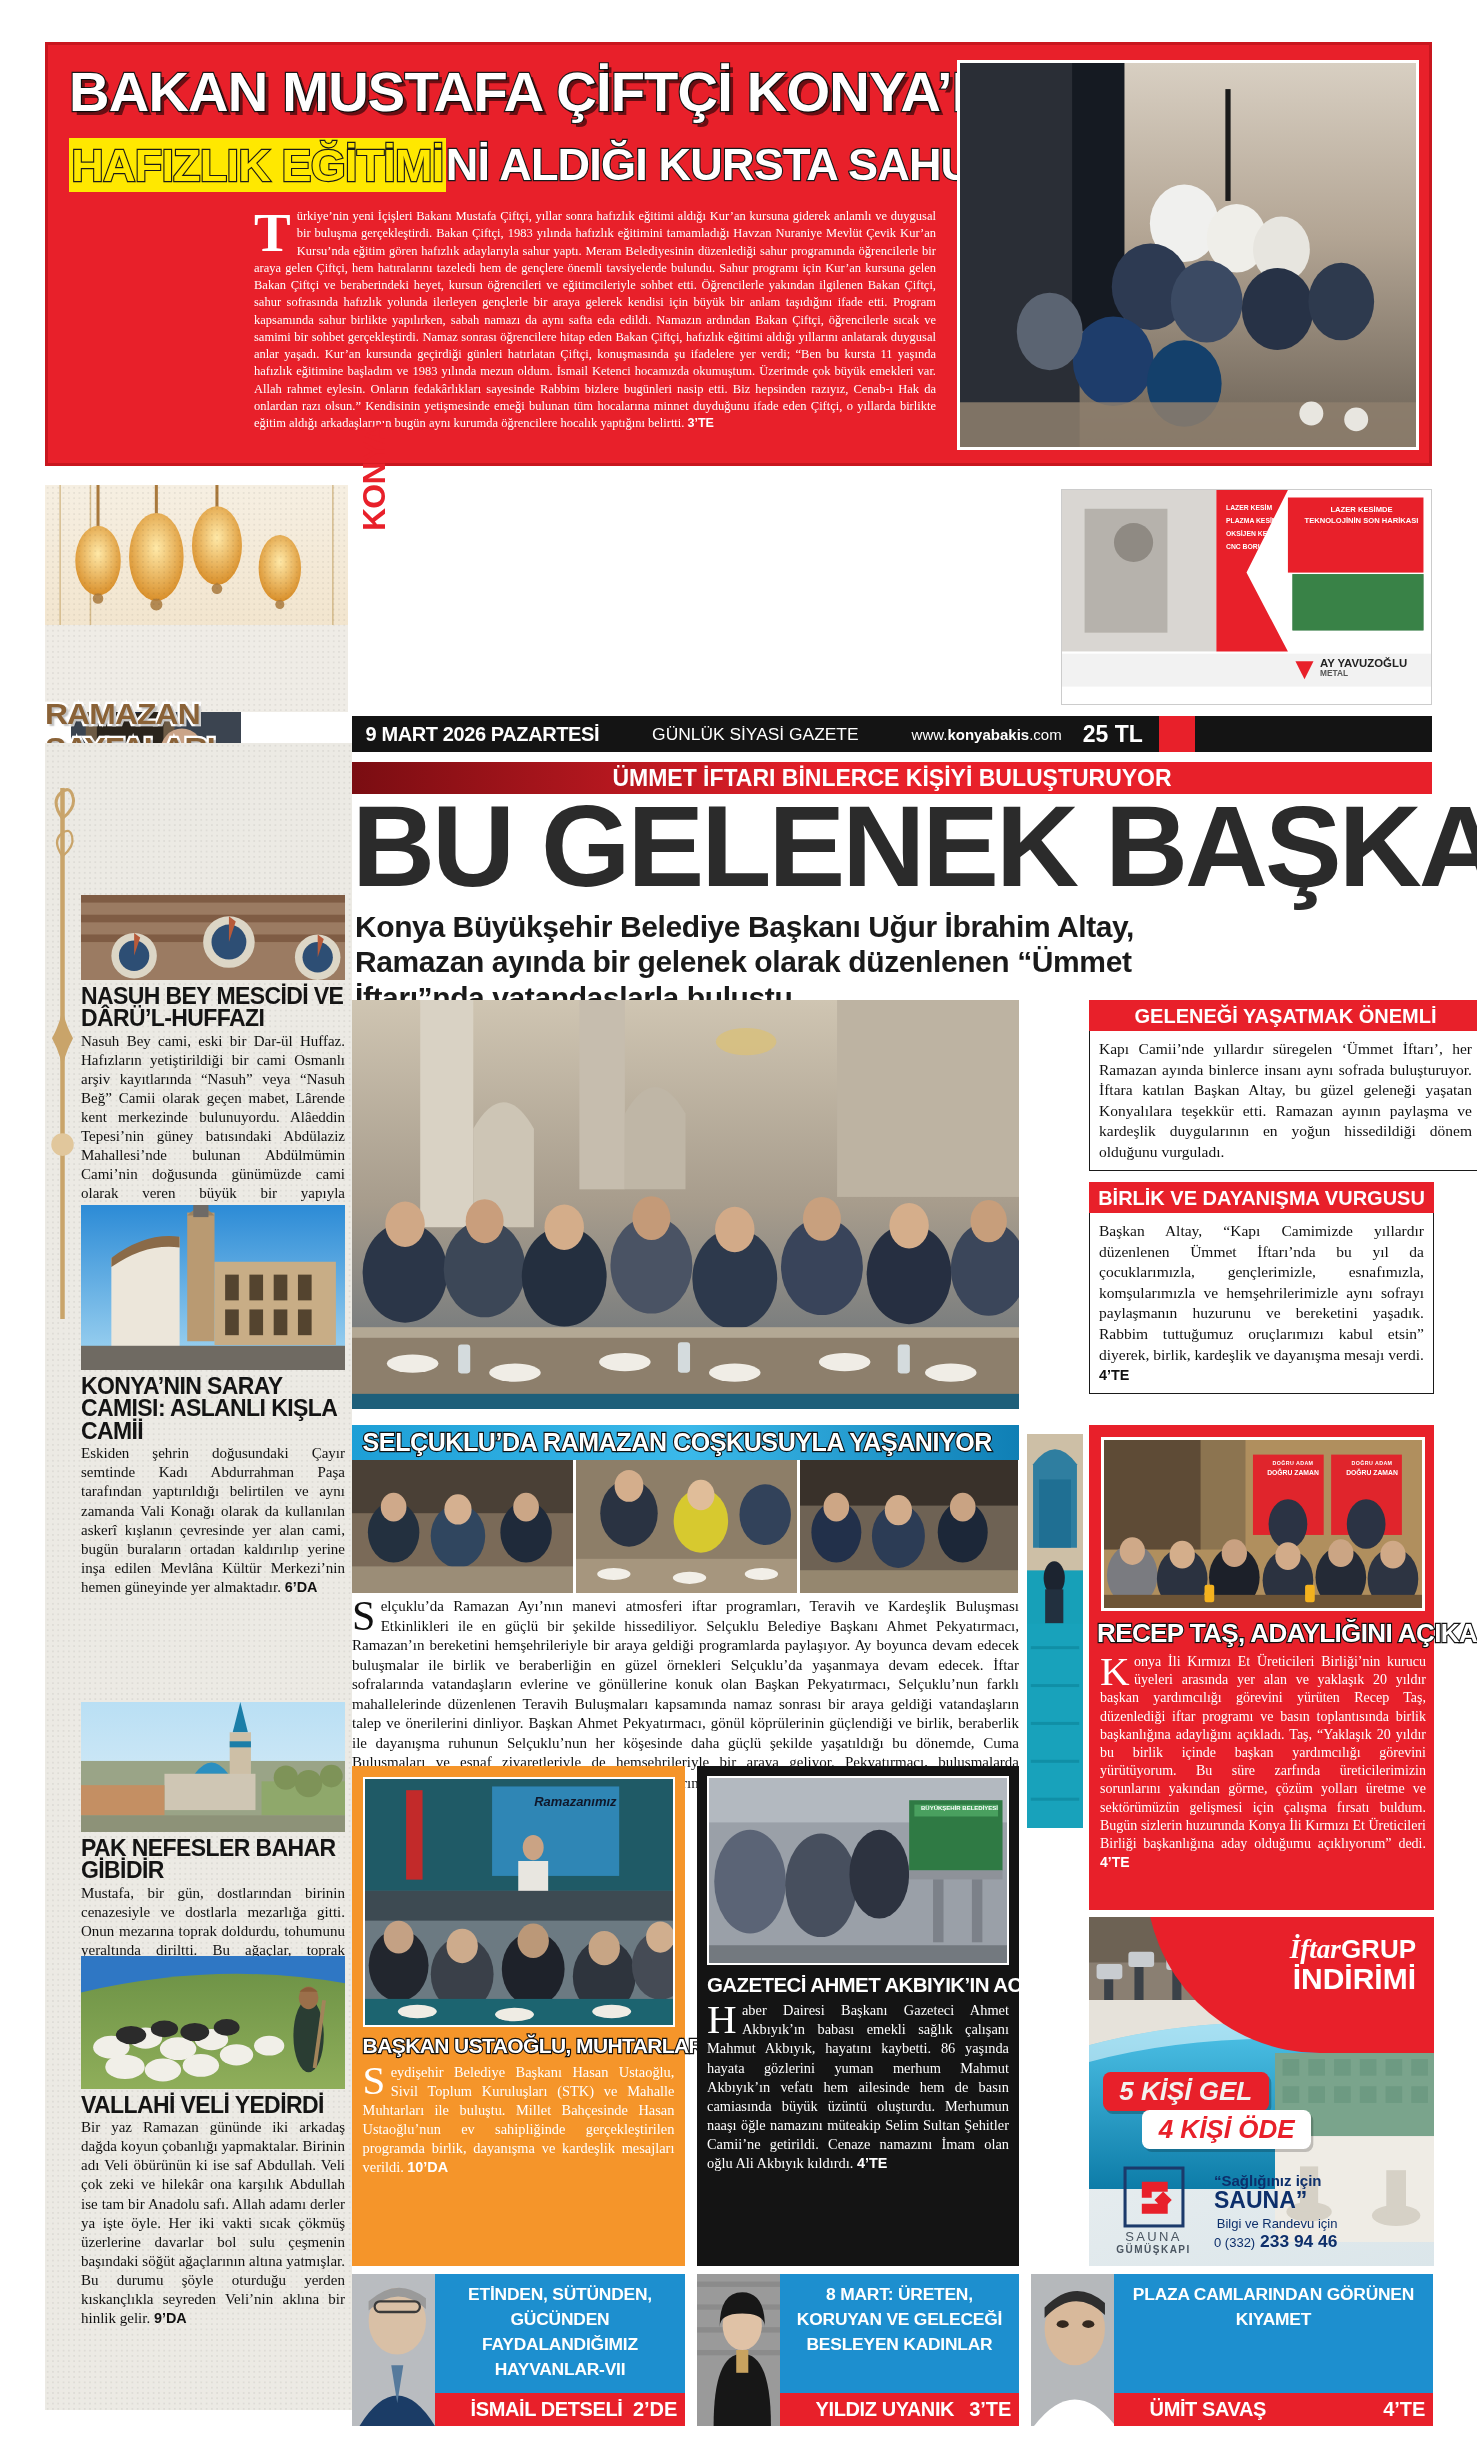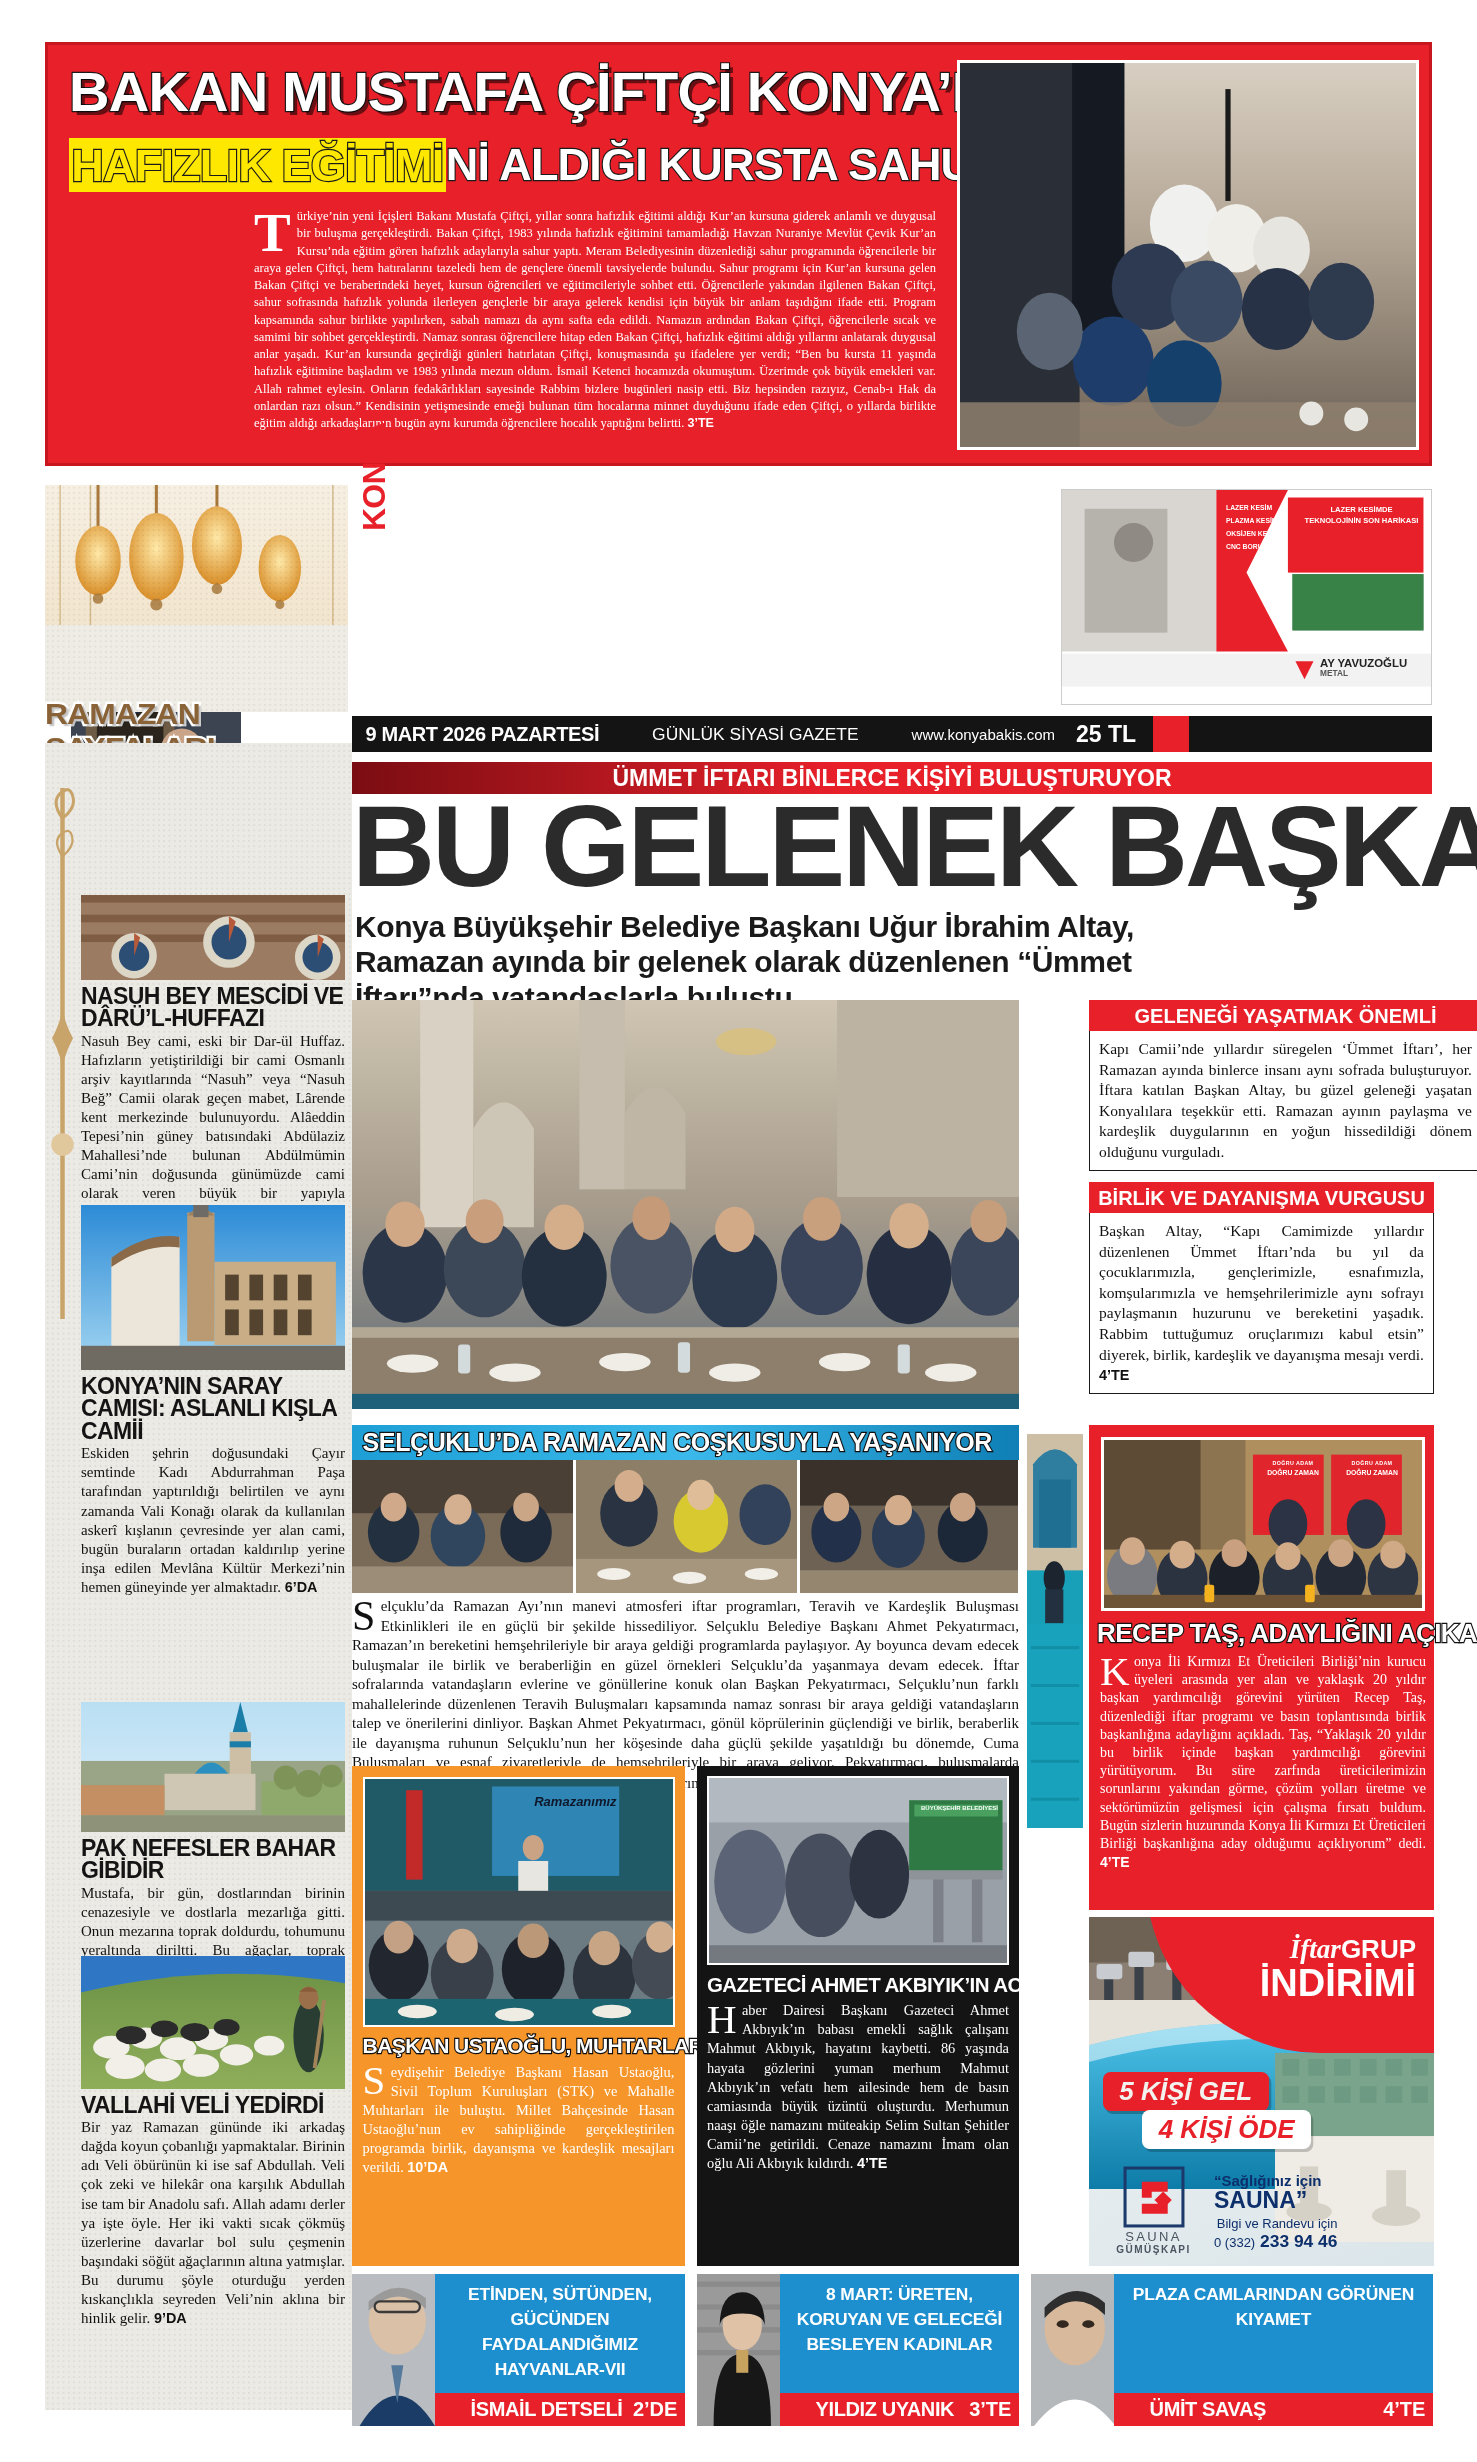--- a/index.html
+++ b/index.html
@@ -88,21 +88,21 @@
 
   #masthead-ad { left:1061px; top:489px; width:371px; height:216px; border:0.8px solid #ccc; background:#f4f4f4; overflow:hidden;}
 
   #date-bar{
     left:352px; top:716px; width:1080px; height:36px; background:#141414;
     display:flex; align-items:center;
   }
   #date-bar .d1{ color:#fff; font-weight:900; font-size:20px; margin-left:13.6px; letter-spacing:-0.4px;}
   #date-bar .d2{ color:#fff; font-weight:400; font-size:17.4px; margin-left:53px; letter-spacing:0px;}
   #date-bar .d3{ color:#fff; font-size:15px; margin-left:53px;}
-  #date-bar .d3 b{font-weight:400;}
+  #date-bar .d3 b{font-weight:700;}
   #date-bar .d4{ color:#fff; font-weight:900; font-size:23px; margin-left:21px;}
   #date-bar .d5{ width:36px; height:36px; background:#e8202a; margin-left:16.7px;}
 
   
   #kicker{
     left:352px; top:762px; width:1080px; height:32px;
     background:linear-gradient(90deg,#7a0d12 0%, #e8202a 45%, #e8202a 100%);
     display:flex; align-items:center; justify-content:center;
   }
   #kicker span{ color:#fff; font-weight:900; font-size:23px; letter-spacing:0px;}
@@ -223,21 +223,21 @@
     background:#e8202a; border-radius:0 0 0 174px;
   }
   #sauna .gymph{ position:absolute; left:0; top:0; width:178px; height:144px;}
   #sauna .poolph{ position:absolute; left:0; top:83px; width:345px; height:189px;}
   #sauna .hamam{ position:absolute; right:0; top:136px; width:159px; height:189px;}
   #sauna .ozel{
     position:absolute; right:18px; top:16.7px; text-align:right; color:#fff; z-index:5;
   }
   #sauna .ozel .l1{ font-size:26px; font-weight:900;}
   #sauna .ozel .l1 i{ font-family:"Liberation Serif",serif; font-weight:700; font-size:27px; }
-  #sauna .ozel .l2{ font-size:38px; font-weight:900; line-height:0.95;}
+  #sauna .ozel .l2{ font-size:30px; font-weight:900; line-height:0.95;}
   #sauna .pill1{
     position:absolute; left:13.6px; top:155px; background:#e8202a; color:#f2f2ef;
     font-weight:900; font-style:italic; font-size:26px; padding:3.8px 16.7px;
     border-radius:7.6px; z-index:6; box-shadow:2.3px 3px 0 rgba(0,0,0,.25);
   }
   #sauna .pill2{
     position:absolute; left:53px; top:193px; background:#fff; color:#e8202a;
     font-weight:900; font-style:italic; font-size:26px; padding:3.8px 16.7px;
     border-radius:7.6px; z-index:6; box-shadow:2.3px 3px 0 rgba(0,0,0,.2);
   }

